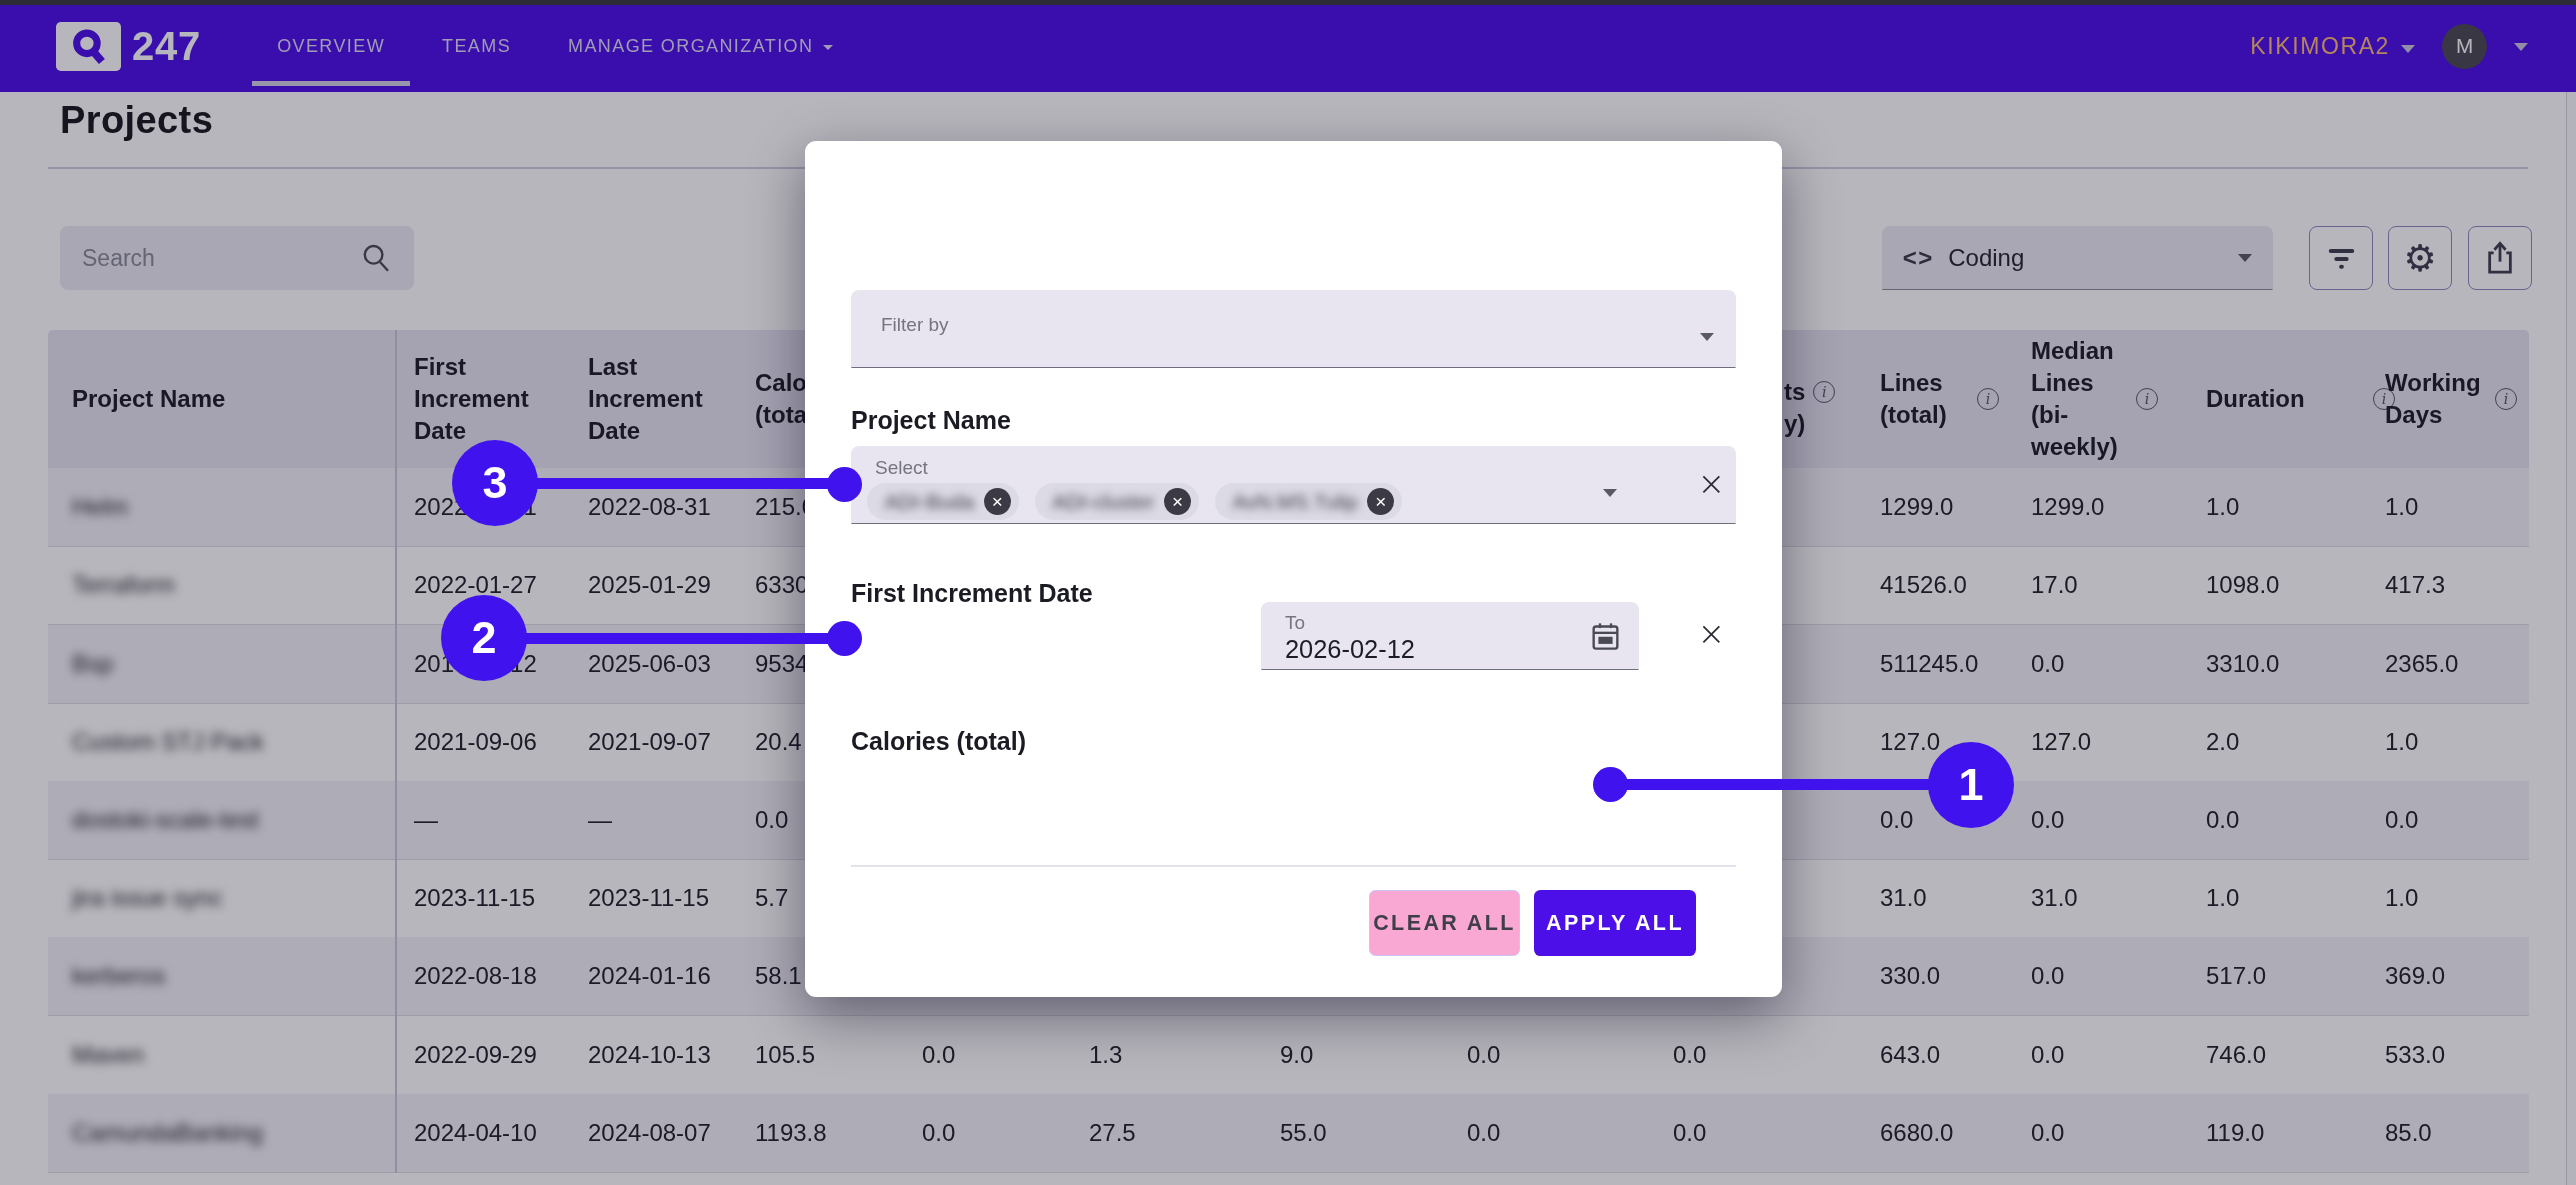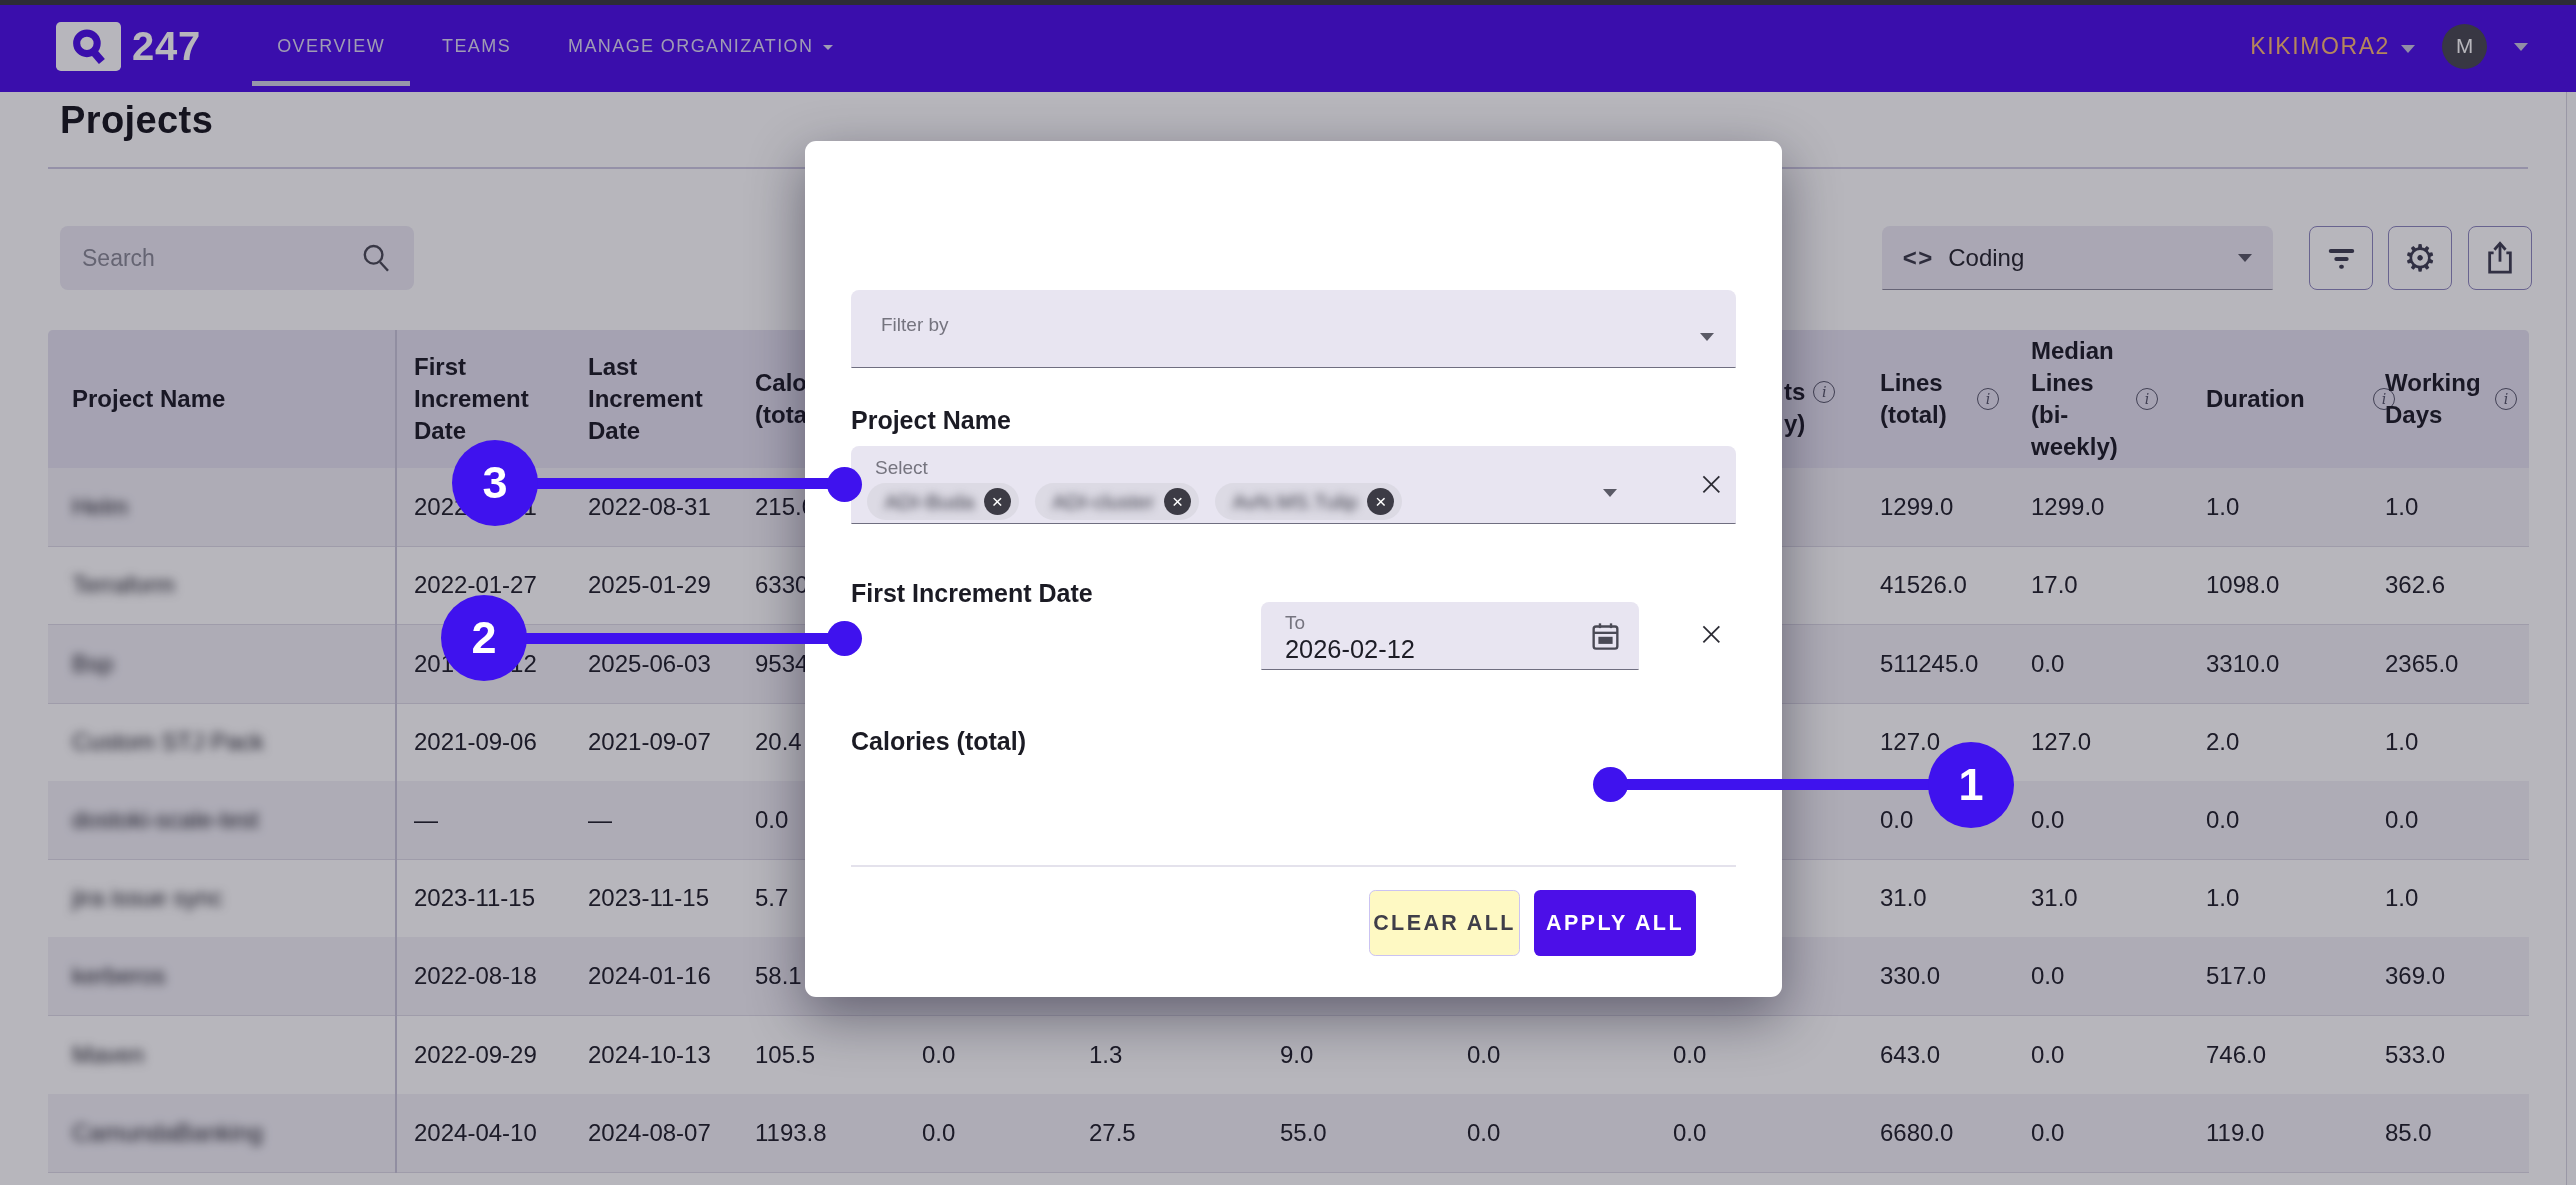--- a/index.html
+++ b/index.html
@@ -91,21 +91,21 @@
   .dfield .dval{position:absolute;left:24px;top:33px;font-size:25.4px;color:#1d1d26;}
   .dfield svg{position:absolute;right:19px;top:19px;}
   .opfield{position:absolute;left:46px;top:0;width:389px;height:69px;display:flex;align-items:center;gap:17.5px;
            padding:0 20.7px;box-sizing:border-box;cursor:pointer;}
   .opfield .optext{font-size:25px;color:#26262e;}
   .valfield{position:absolute;left:465px;top:0;width:393px;height:69px;cursor:text;}
   .valfield .vval{position:absolute;left:25.4px;top:20.7px;font-size:25px;color:#71707c;}
   .m-divider{left:46px;top:724px;width:885px;height:1.6px;background:#E4E2EC;}
   .btn{position:absolute;top:749px;height:66px;border-radius:6.4px;font-size:21.5px;letter-spacing:2.4px;font-weight:600;
        display:flex;align-items:center;justify-content:center;cursor:pointer;box-sizing:border-box;}
-  .btn.ghost{left:564px;width:151px;background:#fef9c3;border:1.6px solid #CBC3F2;color:#3f3e49;}
+  .btn.ghost{left:564px;width:151px;background:#f9a8d4;border:1.6px solid #CBC3F2;color:#3f3e49;}
   .btn.solid{left:729px;width:162px;background:#4C0FE8;color:#fff;}
 
   
   .callout{z-index:30;}
   .cline{position:absolute;height:11px;background:#3F12EE;border-radius:5.6px;}
   .cdot{position:absolute;width:35px;height:35px;border-radius:50%;background:#3F12EE;}
   .cbadge{position:absolute;width:86px;height:86px;border-radius:50%;background:#3F12EE;color:#fff;
           display:flex;align-items:center;justify-content:center;font-size:45px;font-weight:700;}
   svg{display:block;}
 </style>
@@ -239,21 +239,21 @@
         <span class="cell" style="left: 2337px;">1.0</span>
       </div>
       <div class="trow rows" style="top: 546px;">
         <span class="cell redacted" style="left: 24px;">Terraform</span>
         <span class="cell" style="left: 366px;">2022-01-27</span>
         <span class="cell" style="left: 540px;">2025-01-29</span>
         <span class="cell" style="left: 707px;">6330.0</span>
         <span class="cell" style="left: 1832px;">41526.0</span>
         <span class="cell" style="left: 1983px;">17.0</span>
         <span class="cell" style="left: 2158px;">1098.0</span>
-        <span class="cell" style="left: 2337px;">362.6</span>
+        <span class="cell" style="left: 2337px;">417.3</span>
       </div>
       <div class="trow rows alt" style="top: 625px;">
         <span class="cell redacted" style="left: 24px;">Bsp</span>
         <span class="cell" style="left: 366px;">2016-05-12</span>
         <span class="cell" style="left: 540px;">2025-06-03</span>
         <span class="cell" style="left: 707px;">9534.0</span>
         <span class="cell" style="left: 1832px;">511245.0</span>
         <span class="cell" style="left: 1983px;">0.0</span>
         <span class="cell" style="left: 2158px;">3310.0</span>
         <span class="cell" style="left: 2337px;">2365.0</span>

